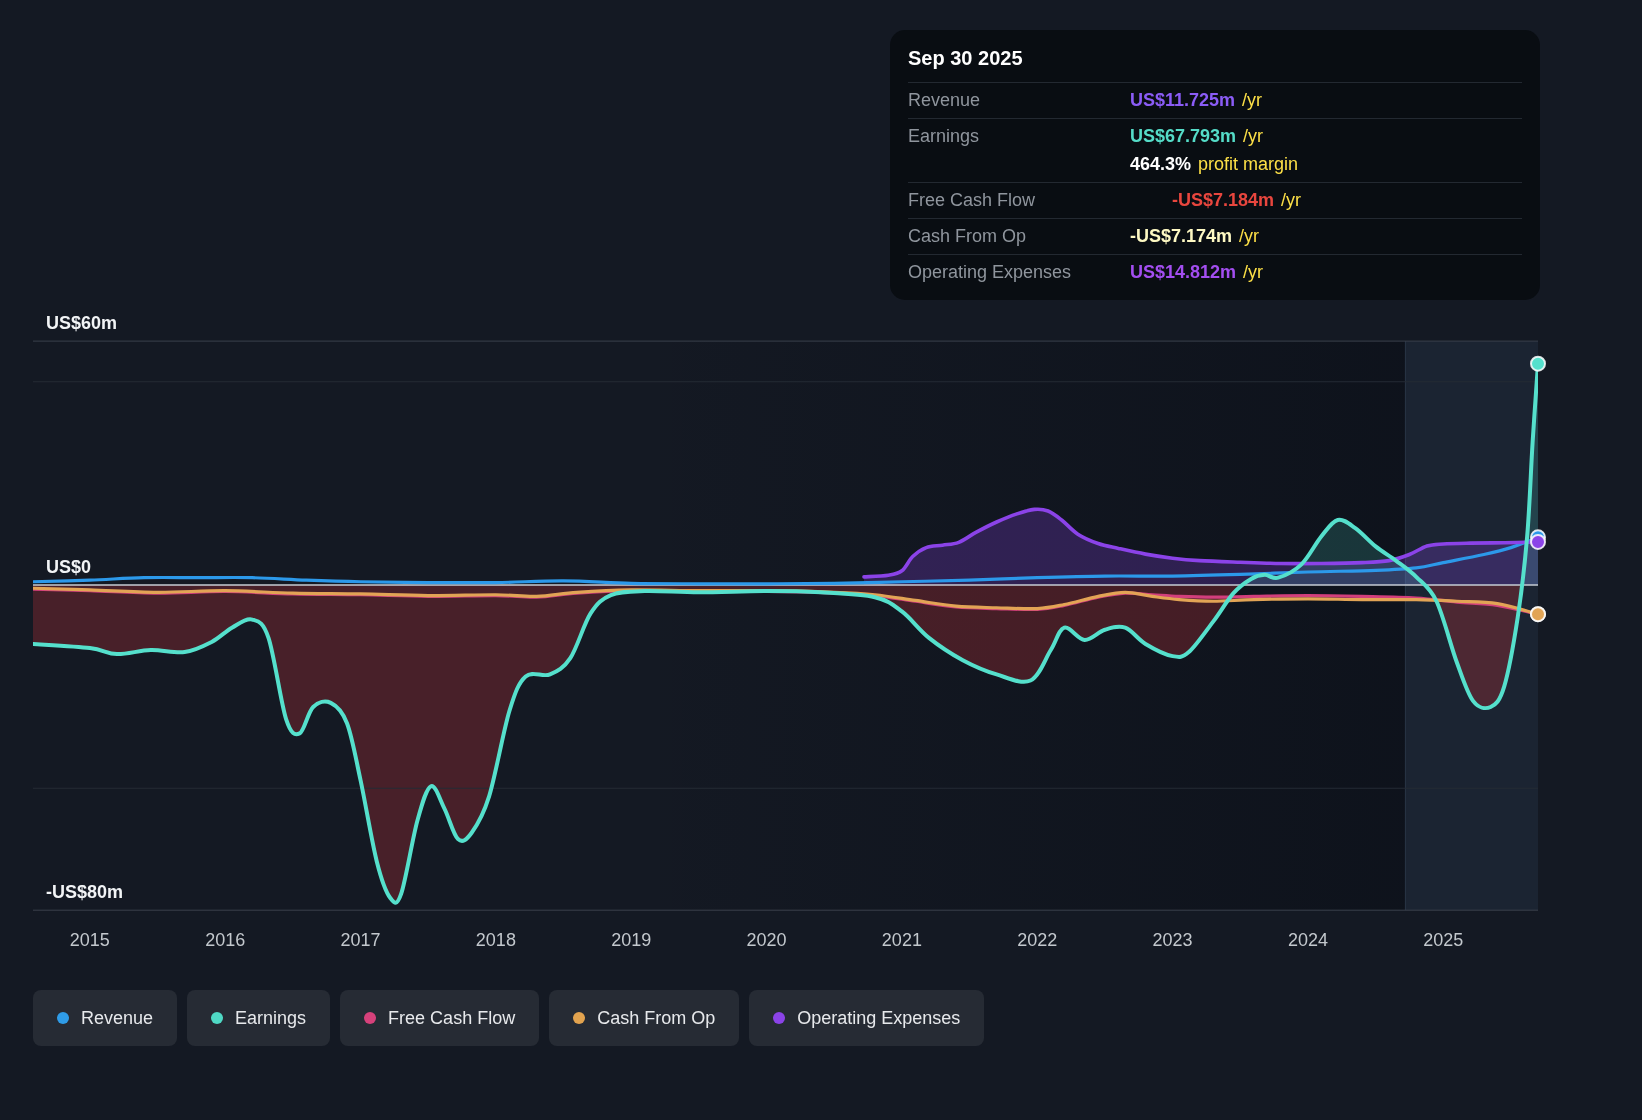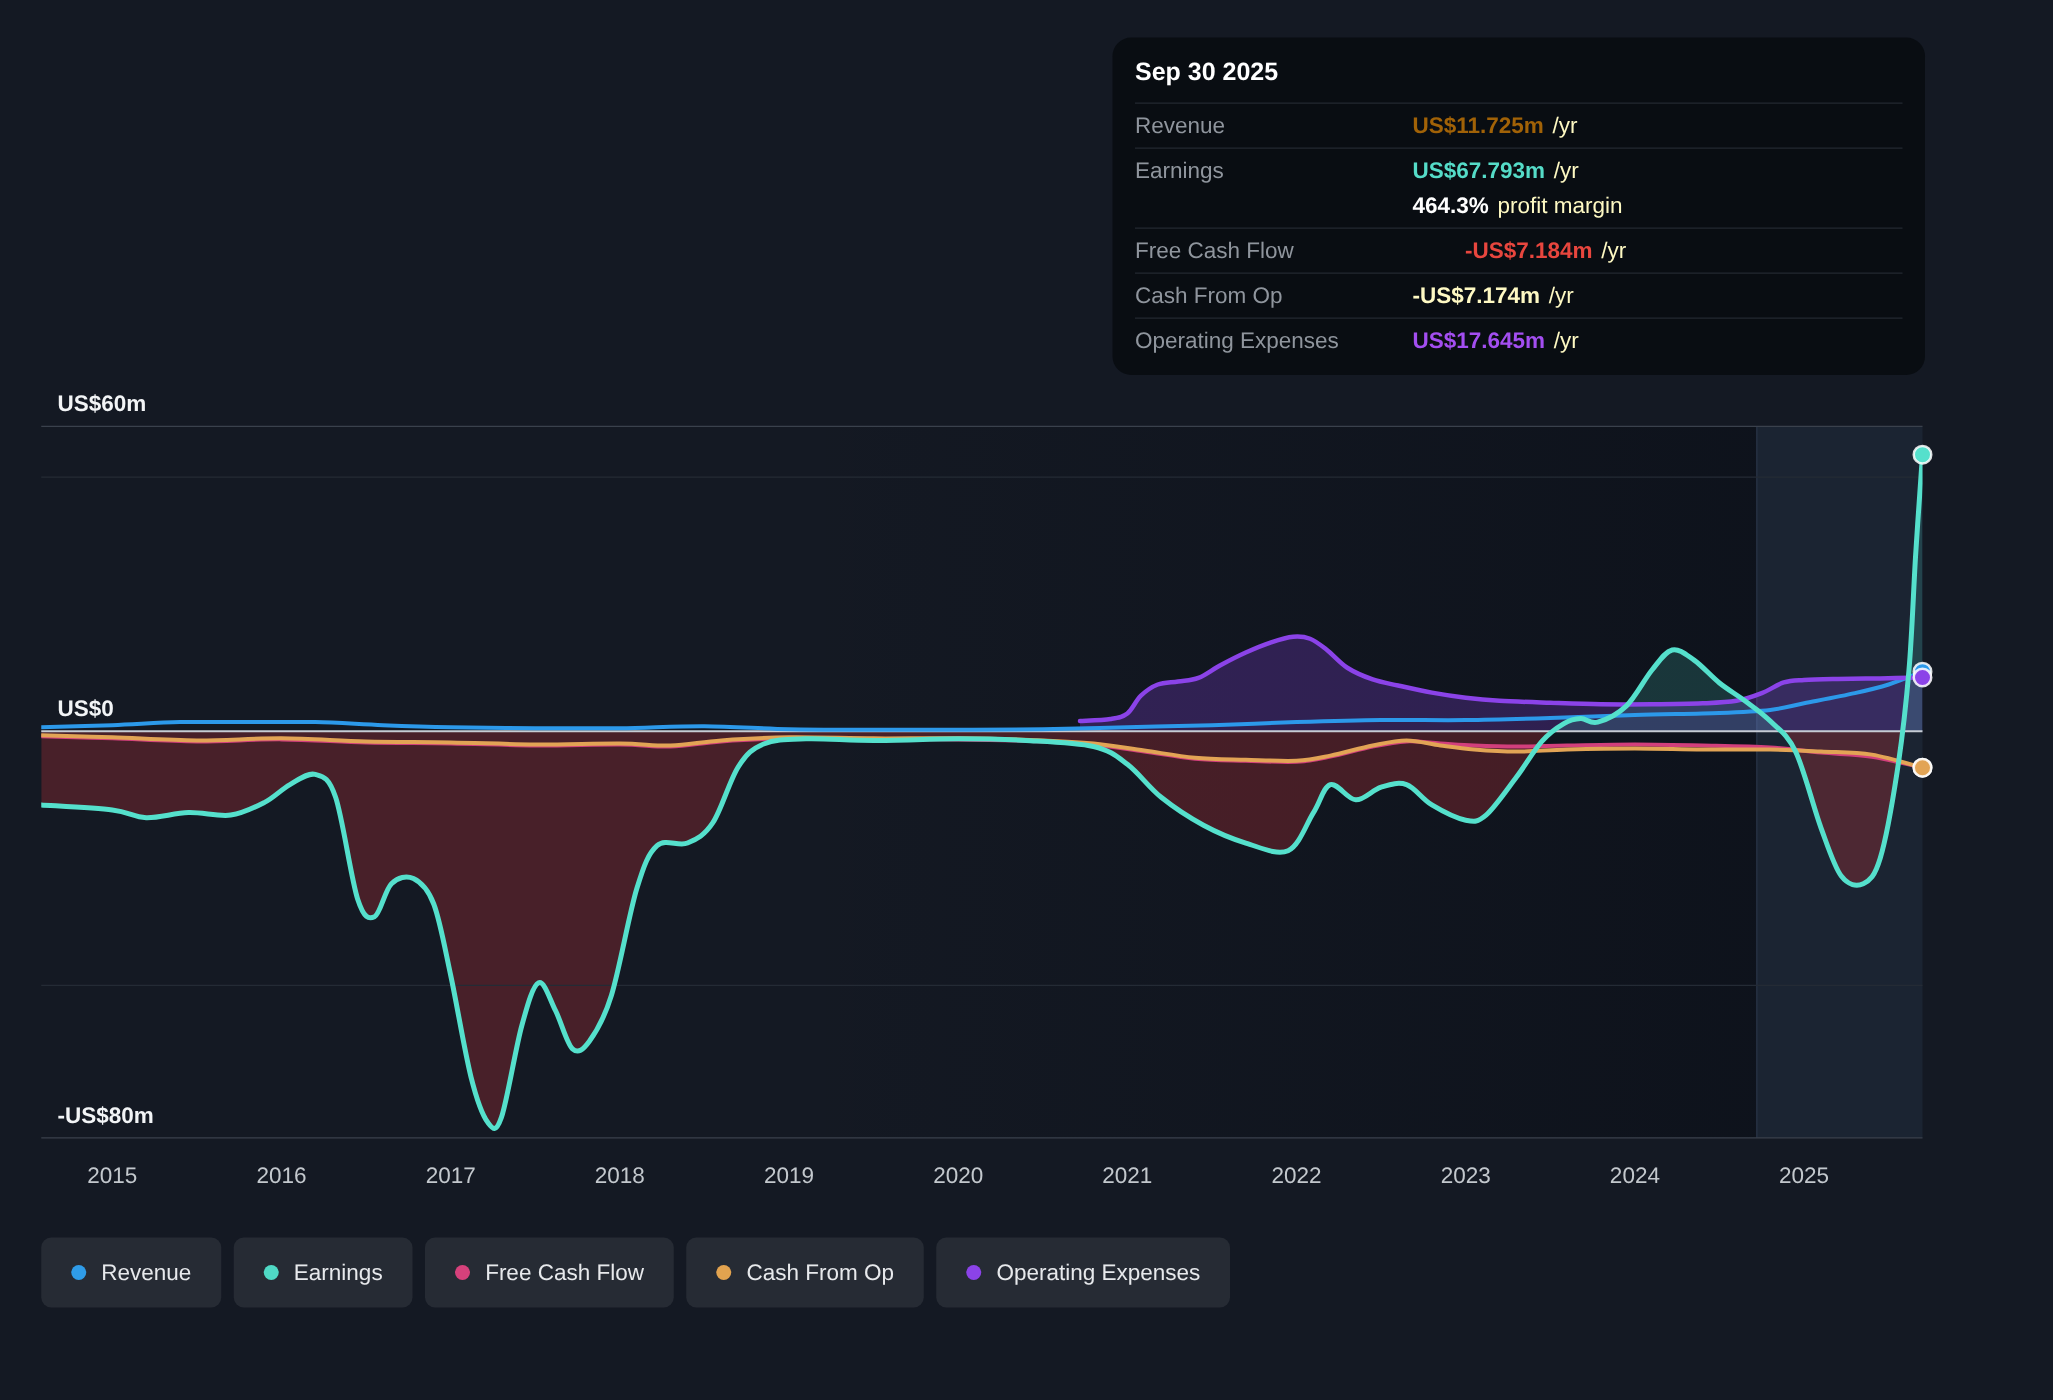--- a/index.html
+++ b/index.html
@@ -6,21 +6,21 @@
   .stage{position:relative;width:1642px;height:1120px;background:#141923;font-family:"Liberation Sans",sans-serif;overflow:hidden;}
 
   
   .tooltip{position:absolute;left:890px;top:30px;width:650px;background:#090d12;border-radius:15px;padding:4px 18px 10px;box-sizing:border-box;z-index:5;}
   .tt-title{font-size:20px;font-weight:700;color:#ffffff;padding:13px 0 12px;}
   .tt-row{display:flex;align-items:baseline;padding:7px 0;border-top:1px solid #232931;font-size:18px;}
   .tt-row.no-sep{border-top:none;padding-top:0;text-align:center;}
   .tt-label{flex:0 0 222px;color:#8f959d;}
   .tt-value{font-weight:700;}
   .tt-margin-val{font-weight:700;color:#ffffff;}
-  .tt-unit{color:#fef9c3;margin-left:7px;}
+  .tt-unit{color:#fde047;margin-left:7px;}
 
   
   #chart-svg{position:absolute;left:0;top:0;}
   #chart-svg text{font-family:"Liberation Sans",sans-serif;}
 
   
   .legend{position:absolute;left:33px;top:990px;display:flex;gap:10px;}
   .legend-item{display:flex;align-items:center;height:56px;padding:0 24px;background:#262b34;border-radius:8px;cursor:pointer;}
   .legend-dot{width:12px;height:12px;border-radius:50%;margin-right:12px;flex:0 0 12px;}
   .legend-label{font-size:18px;color:#e7e9ec;white-space:nowrap;}
@@ -85,21 +85,21 @@
       <text x="1172.5773381294941" y="946" fill="#c3c8cd" font-size="18" text-anchor="middle">2023</text>
       <text x="1307.9190647481978" y="946" fill="#c3c8cd" font-size="18" text-anchor="middle">2024</text>
       <text x="1443.2607913669015" y="946" fill="#c3c8cd" font-size="18" text-anchor="middle">2025</text>
     </svg>
 
   <div class="tooltip">
     <div class="tt-title">Sep 30 2025</div>
 
     <div class="tt-row">
       <span class="tt-label">Revenue</span>
-      <span class="tt-value" style="color: #a16207;">US$11.725m</span>
+      <span class="tt-value" style="color: #8b5cf6;">US$11.725m</span>
       <span class="tt-unit">/yr</span>
     </div>
 
     <div class="tt-row">
       <span class="tt-label">Earnings</span>
       <span class="tt-value" style="color: rgb(85, 220, 200);">US$67.793m</span>
       <span class="tt-unit">/yr</span>
     </div>
 
     <div class="tt-row no-sep">
@@ -115,21 +115,21 @@
     </div>
 
     <div class="tt-row">
       <span class="tt-label">Cash From Op</span>
       <span class="tt-value" style="color: #fef9c3;">-US$7.174m</span>
       <span class="tt-unit">/yr</span>
     </div>
 
     <div class="tt-row">
       <span class="tt-label">Operating Expenses</span>
-      <span class="tt-value" style="color: rgb(163, 78, 240);">US$17.645m</span>
+      <span class="tt-value" style="color: rgb(163, 78, 240);">US$14.812m</span>
       <span class="tt-unit">/yr</span>
     </div>
   </div>
 
   <div class="legend">
       <div class="legend-item">
         <span class="legend-dot" style="background: rgb(47, 156, 232);"></span>
         <span class="legend-label">Revenue</span>
       </div>
       <div class="legend-item">

